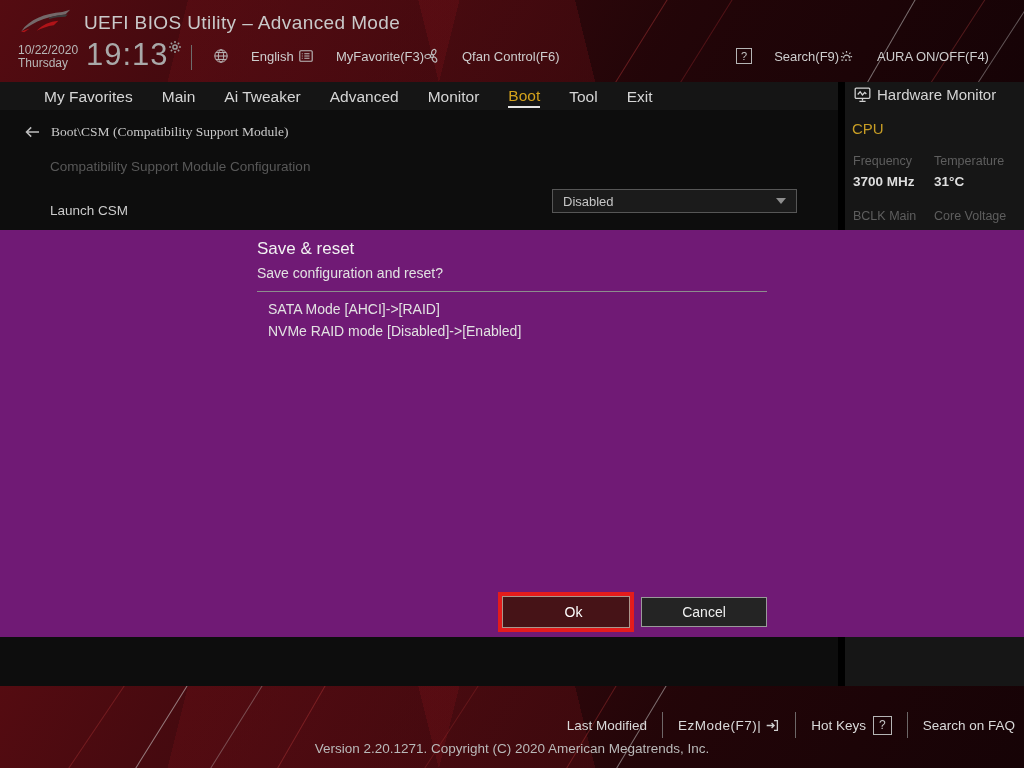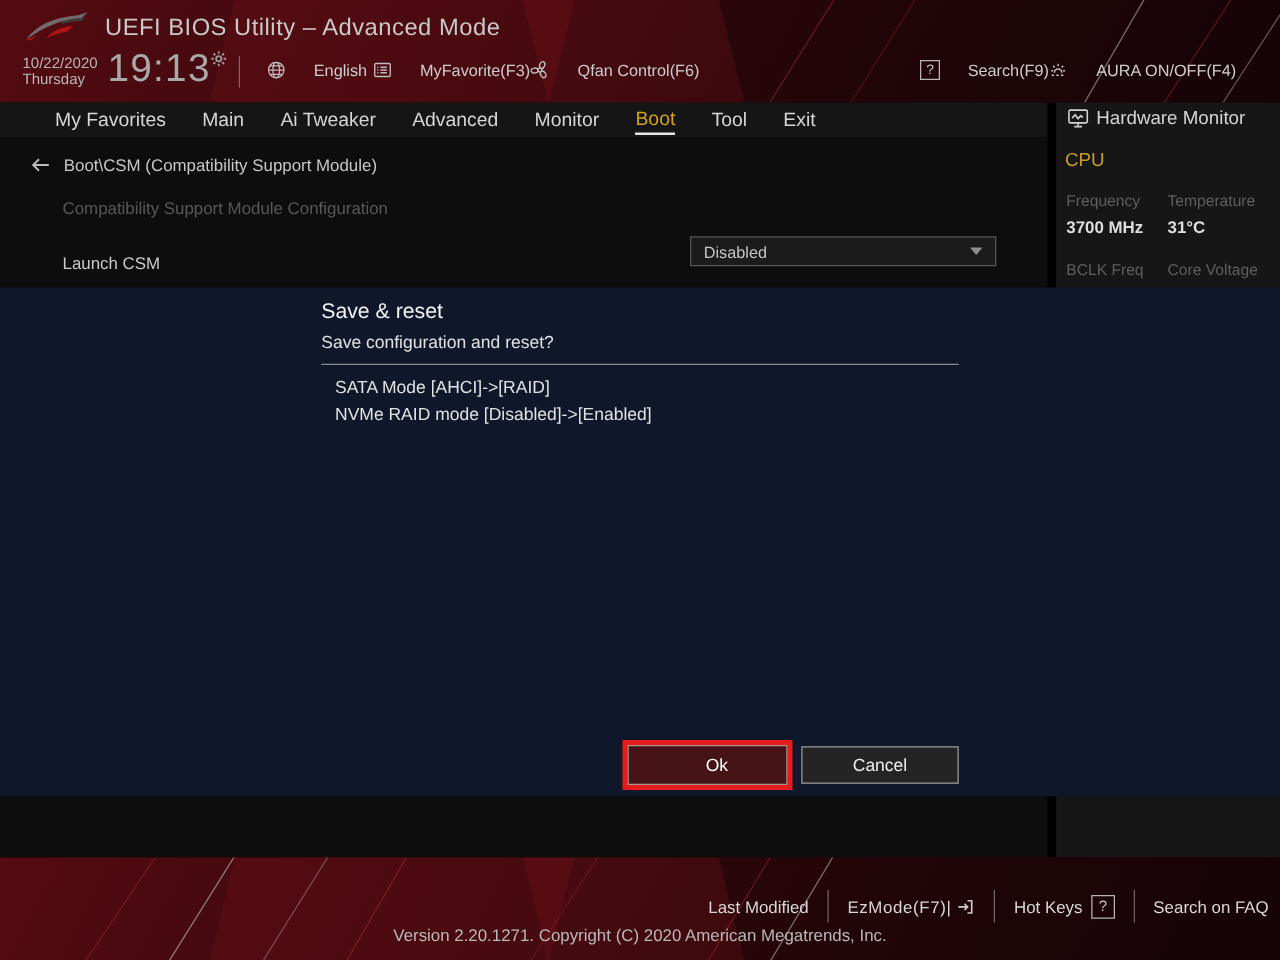--- a/index.html
+++ b/index.html
@@ -33,40 +33,40 @@
           line-height:14px; padding:0 4px; }
 
   
   .tabbar { position:absolute; left:0; top:82px; width:838px; height:28px; background:#151515;
             display:flex; align-items:center; padding-left:44px; gap:29px; }
   .tab { color:#d6d6d6; font-size:15.5px; padding:2px 0 1px; }
   .tab.active { color:#d3a11c; border-bottom:2px solid #e5e5e5; }
 
   
   .main { position:absolute; left:0; top:110px; width:838px; height:576px; background:#0d0d0d; }
-  .breadcrumb { position:absolute; left:24px; top:14px; display:flex; align-items:center; gap:10px;
-                color:#c8c8c8; font-size:13.5px; }
+  .breadcrumb { position:absolute; left:24px; top:14px; display:flex; gap:10px;
+                color:#c8c8c8; font-size:13.5px;font-family:Liberation Serif, serif; }
   .section-hd { position:absolute; left:50px; top:49px; color:#585858; font-size:13.5px; }
   .setting-label { position:absolute; left:50px; top:93px; color:#cbcbcb; font-size:13.5px; }
   .dropdown { position:absolute; left:552px; top:79px; width:245px; height:24px; background:#1b1b1b;
               border:1px solid #565656; color:#c6c6c6; font-size:13px; display:flex;
               align-items:center; padding:0 10px; }
   .caret { margin-left:auto; width:0; height:0; border-left:5px solid transparent;
            border-right:5px solid transparent; border-top:6px solid #8e8e8e; }
 
   
   .sidebar { position:absolute; left:845px; top:82px; width:179px; height:604px; background:#161616; }
   .hw-title { position:absolute; left:8px; top:4px; display:flex; align-items:center; gap:5px;
               color:#d4d4d4; font-size:15px; }
   .hw-group { position:absolute; left:7px; top:38px; color:#c79d25; font-size:15px; }
   .hw-label { position:absolute; color:#5e5e5e; font-size:12.5px; }
   .hw-value { position:absolute; color:#dedede; font-size:13.5px; font-weight:bold; }
 
   
-  .dialog { position:absolute; left:0; top:230px; width:1024px; height:407px; background:#0f172a; z-index:5; }
+  .dialog { position:absolute; left:0; top:230px; width:1024px; height:407px; background:#701a75; z-index:5; }
   .dlg-title { position:absolute; left:257px; top:9px; color:#f2f2f2; font-size:17px; }
   .dlg-sub { position:absolute; left:257px; top:35px; color:#e2e2e2; font-size:14px; }
   .dlg-hr { position:absolute; left:257px; top:61px; width:510px; height:1px; background:#8d8d8d; }
   .dlg-item { position:absolute; left:268px; color:#e2e2e2; font-size:14px; }
   .dlg-buttons { position:absolute; left:257px; top:366px; width:510px; display:flex;
                  justify-content:flex-end; gap:11px; align-items:center; }
   .btn { min-width:126px; height:30px; font-size:14px; text-align:center; line-height:28px;
          font-family:inherit; cursor:pointer; }
   .btn-ok { width:128px; height:32px; background:#461317; color:#fff; border:1px solid #ab968c;
             box-shadow:0 0 0 4px #e41c1c; line-height:30px;padding-left:15px; }
@@ -198,21 +198,21 @@
         <path d="M8.5 11.6v2M5.6 14.4h5.8"></path>
           </g>
         </svg>
       <span>Hardware Monitor</span>
     </div>
     <div class="hw-group">CPU</div>
     <div class="hw-label" style="left:8px;top:72px">Frequency</div>
     <div class="hw-label" style="left:89px;top:72px">Temperature</div>
     <div class="hw-value" style="left:8px;top:92px">3700 MHz</div>
     <div class="hw-value" style="left:89px;top:92px">31°C</div>
-    <div class="hw-label" style="left:8px;top:127px">BCLK Freq</div>
+    <div class="hw-label" style="left:8px;top:127px">BCLK Main</div>
     <div class="hw-label" style="left:89px;top:127px">Core Voltage</div>
   </div>
 
   <div class="dialog">
     <div class="dlg-title">Save &amp; reset</div>
     <div class="dlg-sub">Save configuration and reset?</div>
     <div class="dlg-hr"></div>
     <div class="dlg-item" style="top:71px">SATA Mode [AHCI]-&gt;[RAID]</div>
     <div class="dlg-item" style="top:93px">NVMe RAID mode [Disabled]-&gt;[Enabled]</div>
     <div class="dlg-buttons">

